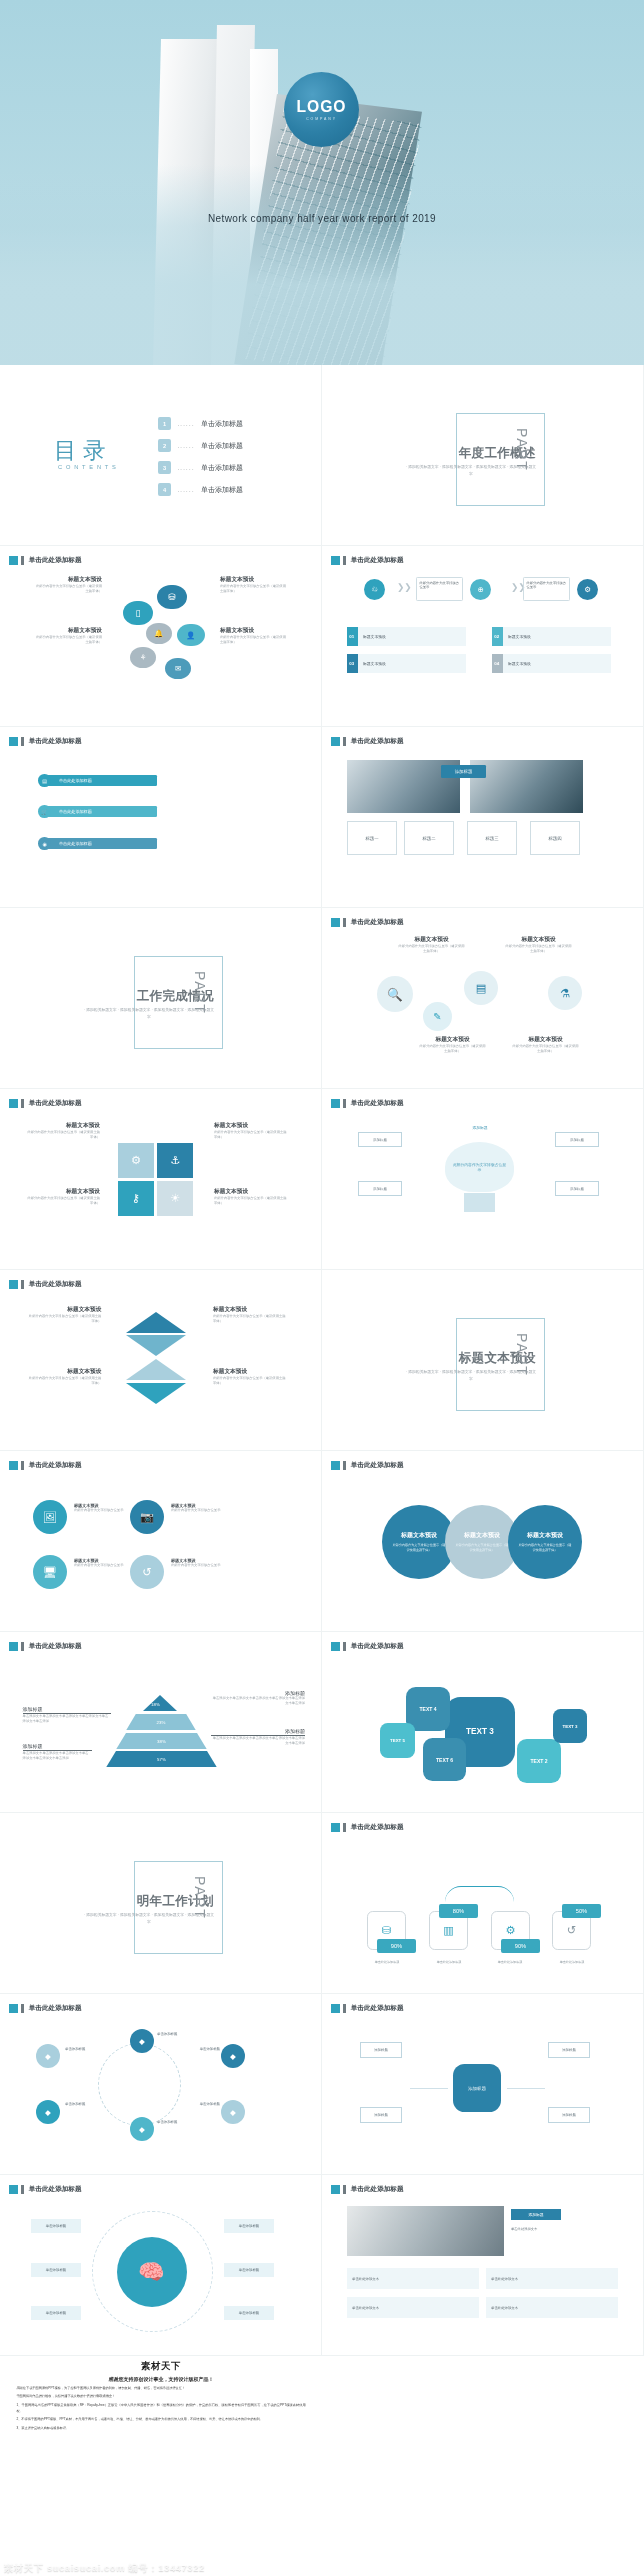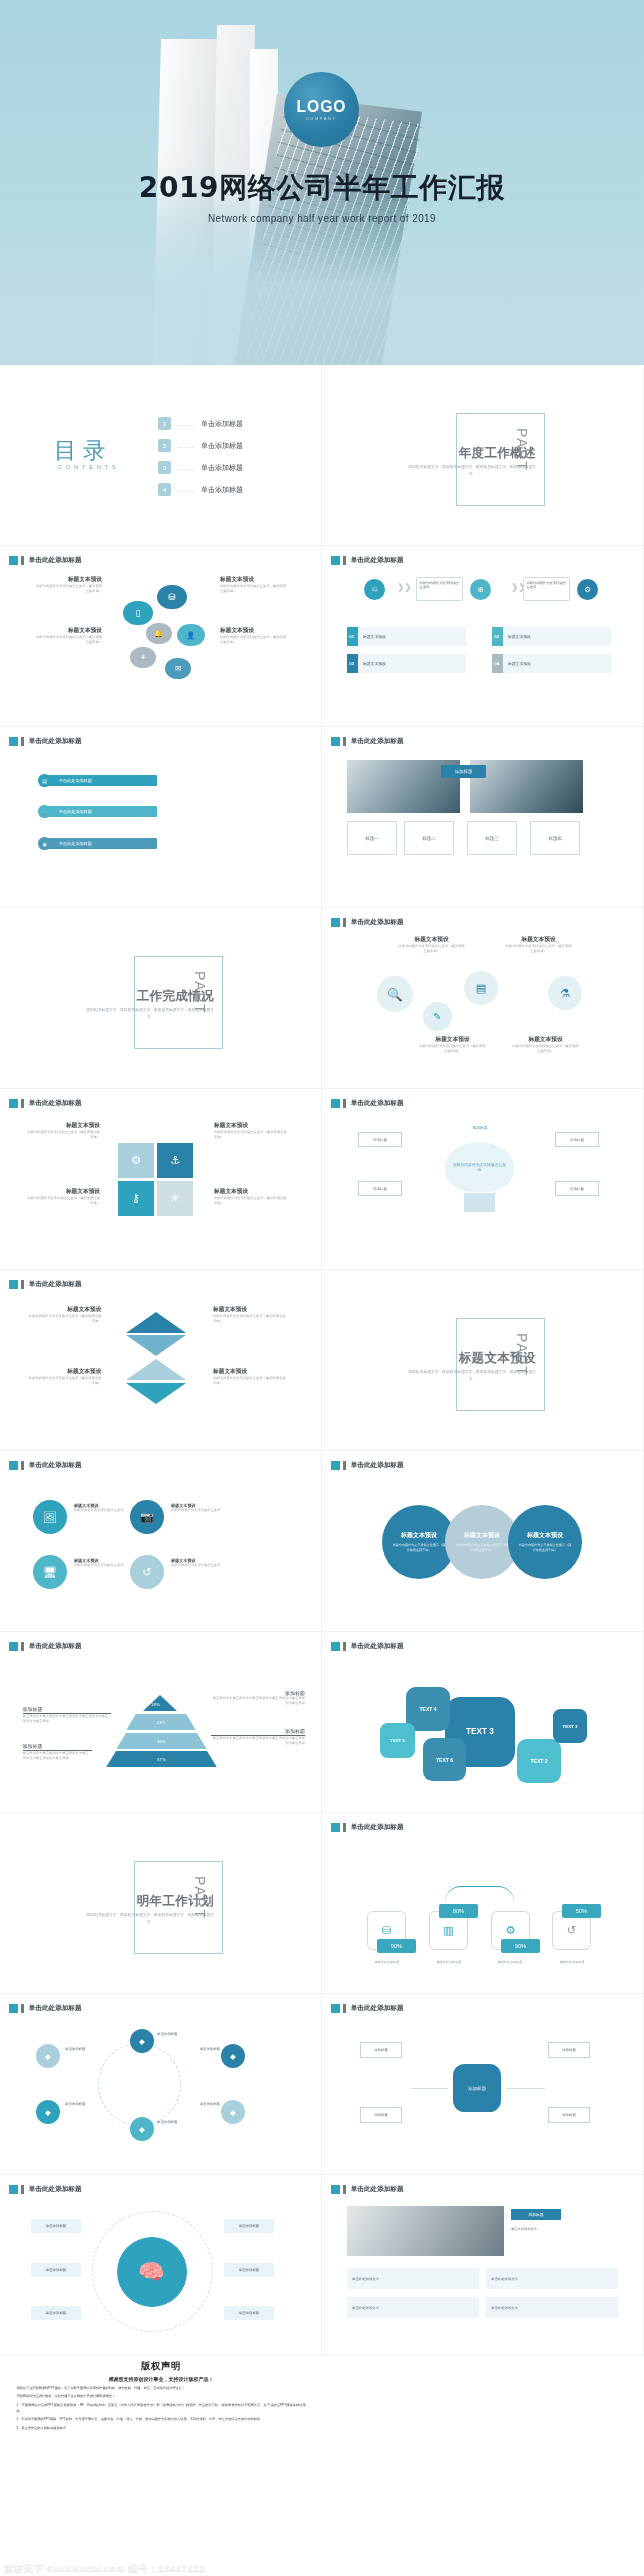--- a/index.html
+++ b/index.html
@@ -164,23 +164,20 @@
   <div class="bldgC"></div>
   <div class="bldgD"></div>
   <div class="glassGrid"></div>
   <div class="skyfade"></div>
 
   <div class="logo-circle">
     <div class="lg-main">LOGO</div>
     <div class="lg-sub">COMPANY</div>
   </div>
 
-  <div class="cover-title">
-    <span class="yr">2019</span><span>网络公司半年工作汇报</span>
-  </div>
   <div class="cover-sub">Network company half year work report of 2019</div>
 </div>
 
 <div class="sheet">
 
   <div class="slide">
     <div class="toc-word">目录</div>
     <div class="toc-sub">CONTENTS</div>
     <div class="toc-list">
       <div class="toc-item">
@@ -619,21 +616,21 @@
     <div style="position:absolute;left:189px;top:34px;width:50px;height:11.3px;background:#2b82a8;color:#fff;font-size:3.8px;display:flex;align-items:center;justify-content:center">添加标题</div>
     <div style="position:absolute;left:189px;top:52px;width:107px;font-size:3.3px;color:#6b787f;line-height:1.7">单击此处添加文本</div>
     <div style="position:absolute;left:25px;top:93px;width:132px;height:21.4px;background:#eef6f9;font-size:3.4px;color:#5b676e;display:flex;align-items:center;padding-left:5px">单击此处添加文本</div>
     <div style="position:absolute;left:164px;top:93px;width:132px;height:21.4px;background:#eef6f9;font-size:3.4px;color:#5b676e;display:flex;align-items:center;padding-left:5px">单击此处添加文本</div>
     <div style="position:absolute;left:25px;top:122px;width:132px;height:21.4px;background:#eef6f9;font-size:3.4px;color:#5b676e;display:flex;align-items:center;padding-left:5px">单击此处添加文本</div>
     <div style="position:absolute;left:164px;top:122px;width:132px;height:21.4px;background:#eef6f9;font-size:3.4px;color:#5b676e;display:flex;align-items:center;padding-left:5px">单击此处添加文本</div>
   </div>
 
 
   <div class="cr">
-    <div class="cr-h">版权声明</div>
+    <div class="cr-h">素材天下</div>
     <div class="cr-s">感谢您支持原创设计事业，支持设计版权产品！</div>
     <div class="cr-p">感谢您下载千图网原创PPT模板，为了您和千图网以及原创作者的利益，请勿复制、传播、销售，否则将承担法律责任！</div>
     <div class="cr-p">千图网将对作品进行维权，按照传播下载次数的十倍进行索取赔偿金！</div>
     <div class="cr-p">1、千图网网站出售的PPT模版是免版税类（RF：Royalty-free）正版受《中华人民共和国著作法》和《世界版权公约》的保护，作品的所有权、版权和著作权归千图网所有，您下载的是PPT模版素材使用权。</div>
     <div class="cr-p">2、不得将千图网的PPT模版、PPT素材，本身用于再出售，或者出租、出借、转让、分销、发布或者作为礼物供他人使用，不得转授权、出卖、转让本协议或本协议中的权利。</div>
     <div class="cr-p">3、禁止把作品纳入商标或服务标记。</div>
   </div>
 
 </div>
 

